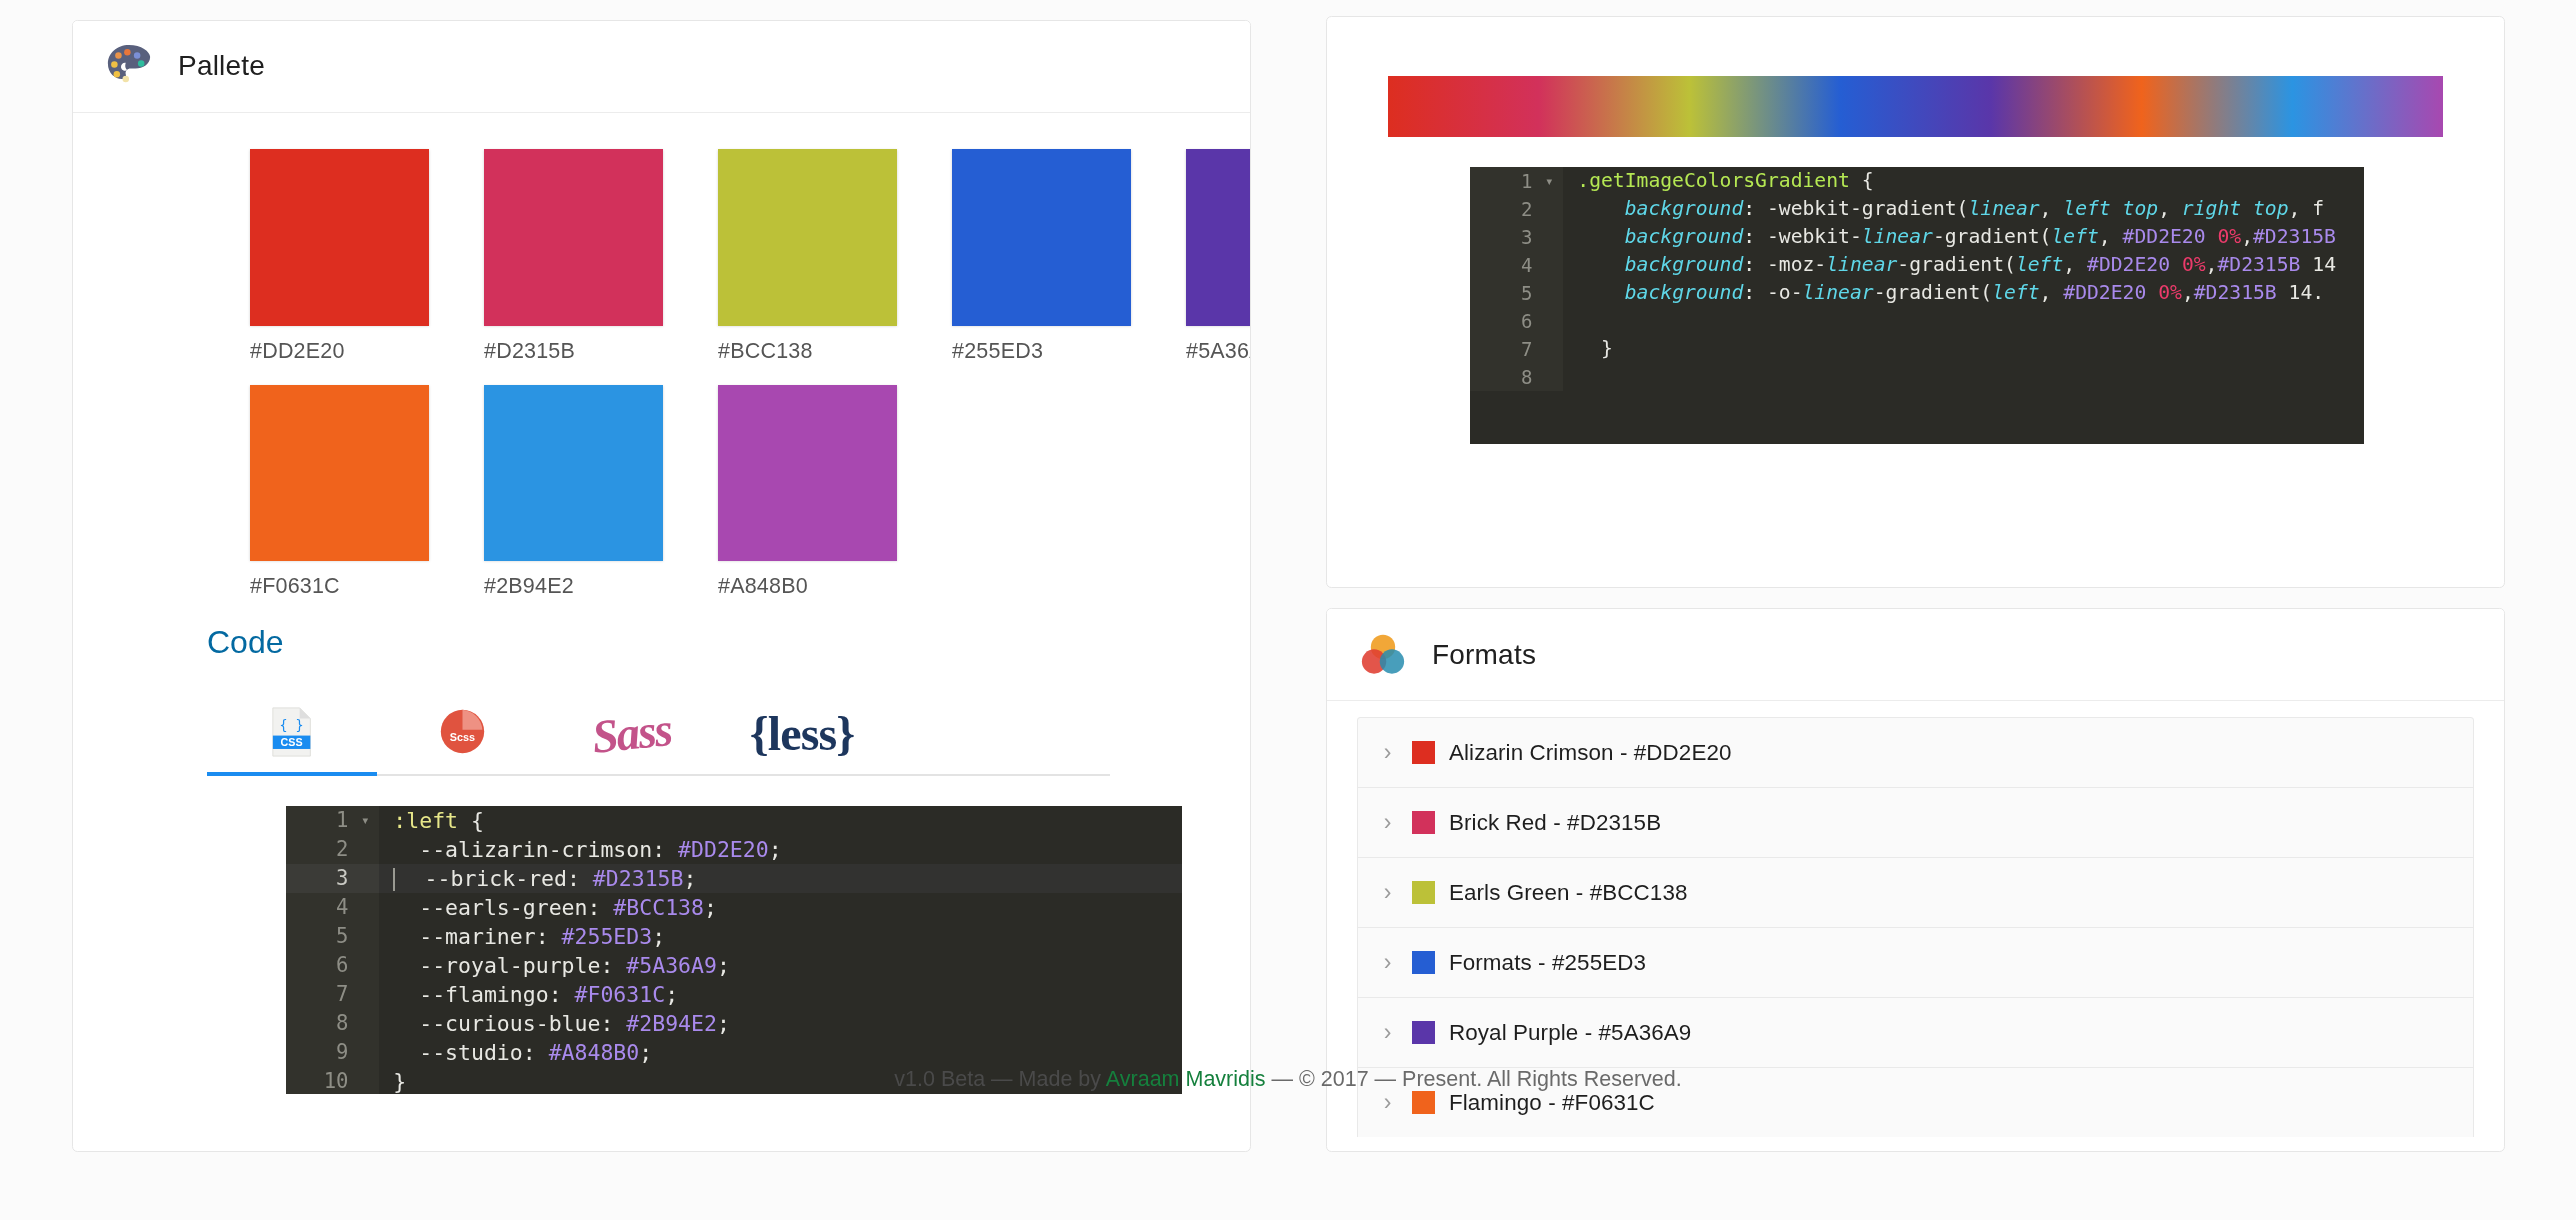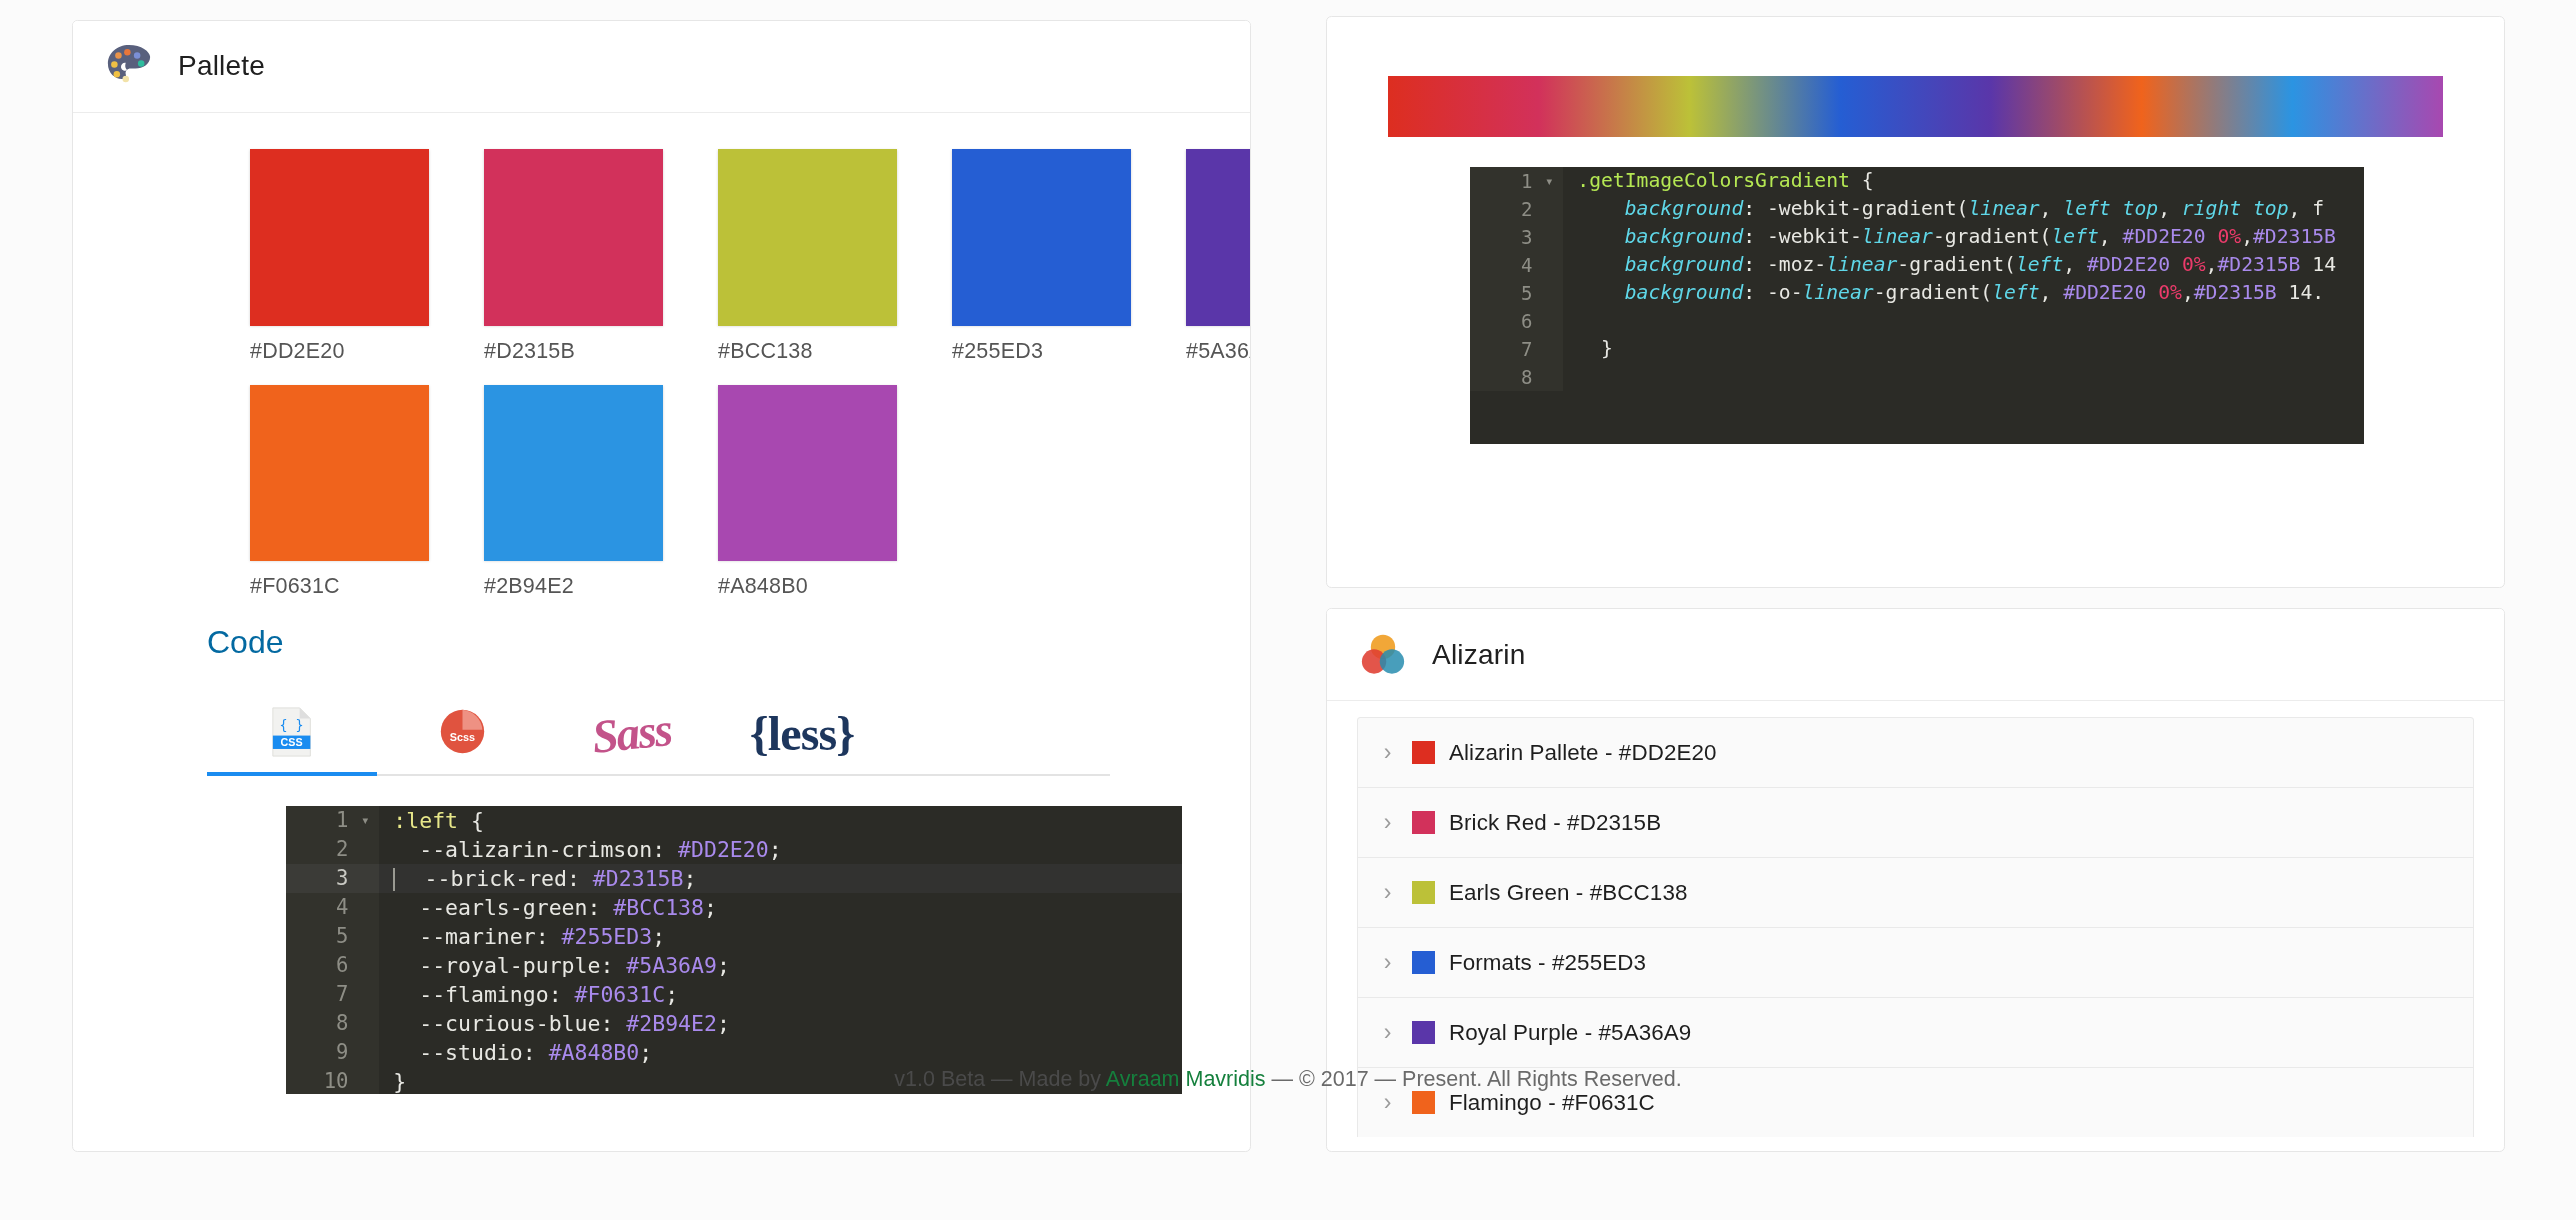--- a/index.html
+++ b/index.html
@@ -335,28 +335,28 @@
     <div class="card-head">
       <span class="head-icon">
         <svg class="head-icon" viewBox="0 0 64 64">
           <g opacity="0.92">
             <ellipse cx="32" cy="22" rx="15" ry="15" fill="#f0a028"></ellipse>
             <ellipse cx="21" cy="40" rx="15" ry="15" fill="#dd2e20" opacity="0.88"></ellipse>
             <ellipse cx="43" cy="40" rx="15" ry="15" fill="#1583a8" opacity="0.85"></ellipse>
           </g>
         </svg>
       </span>
-      <span class="card-title">Alizarin</span>
+      <span class="card-title">Formats</span>
     </div>
     <div class="card-body">
       <div class="formats-list" id="formats-list">
           <div class="format-row">
             <span class="chev">›</span>
             <span class="fmt-chip" style="background: rgb(221, 46, 32);"></span>
-            <span class="fmt-label">Alizarin Pallete - #DD2E20</span>
+            <span class="fmt-label">Alizarin Crimson - #DD2E20</span>
           </div>
           <div class="format-row">
             <span class="chev">›</span>
             <span class="fmt-chip" style="background: rgb(210, 49, 91);"></span>
             <span class="fmt-label">Brick Red - #D2315B</span>
           </div>
           <div class="format-row">
             <span class="chev">›</span>
             <span class="fmt-chip" style="background: rgb(188, 193, 56);"></span>
             <span class="fmt-label">Earls Green - #BCC138</span>

